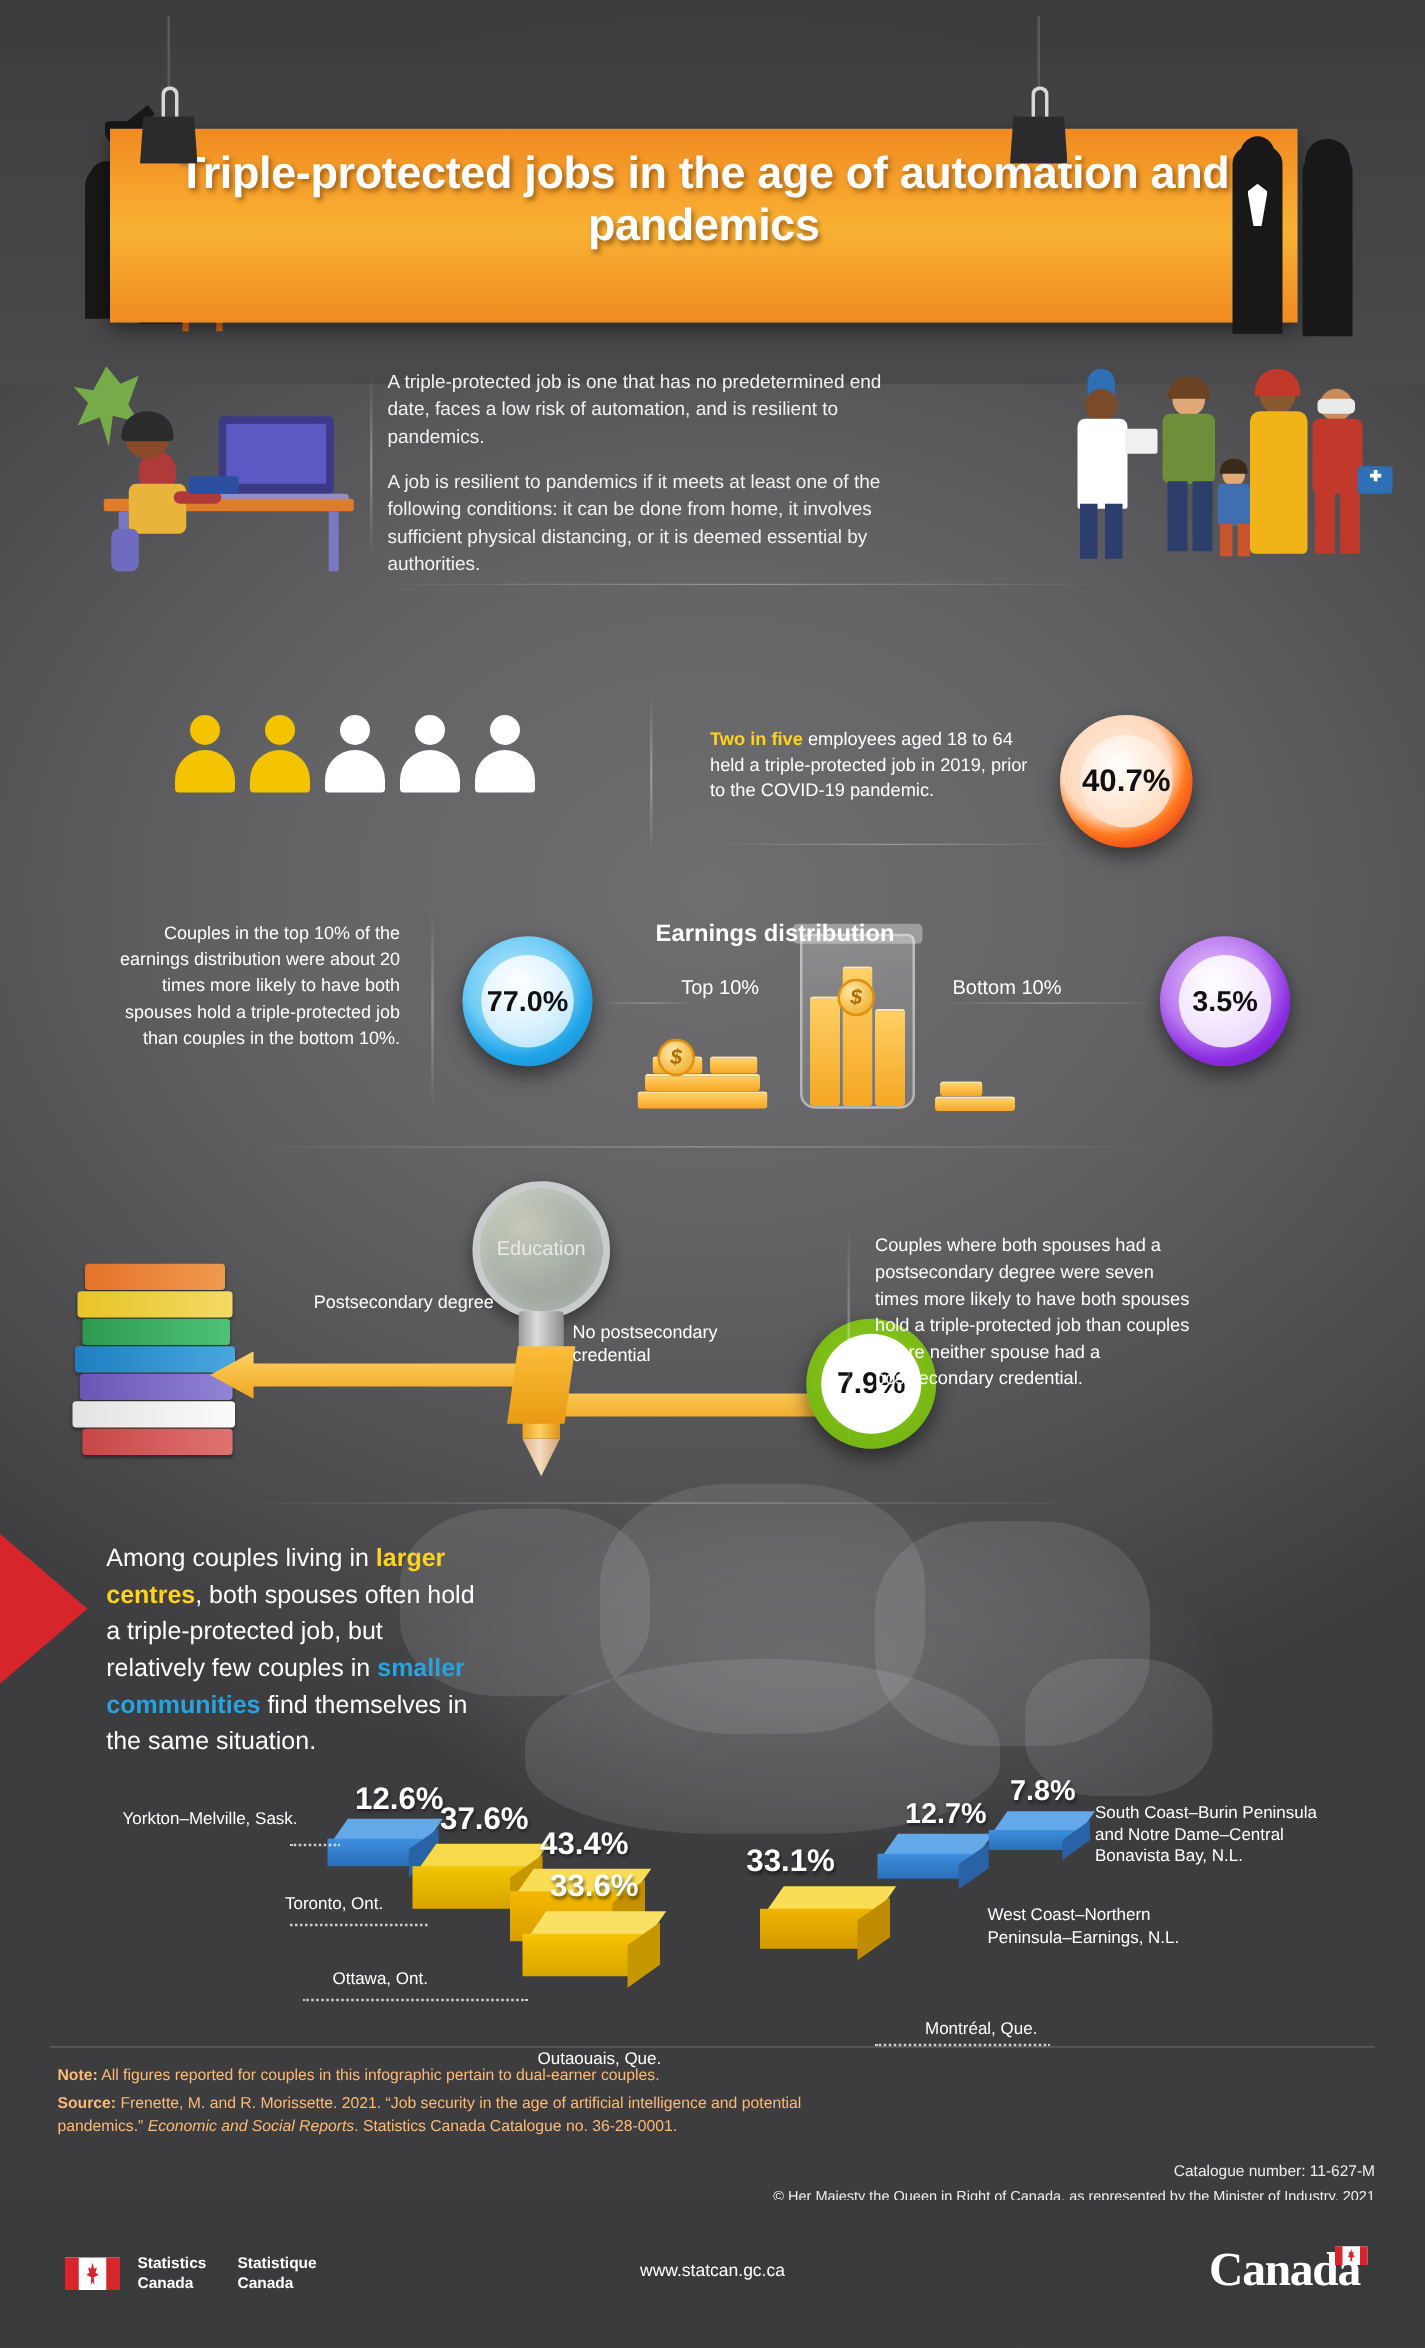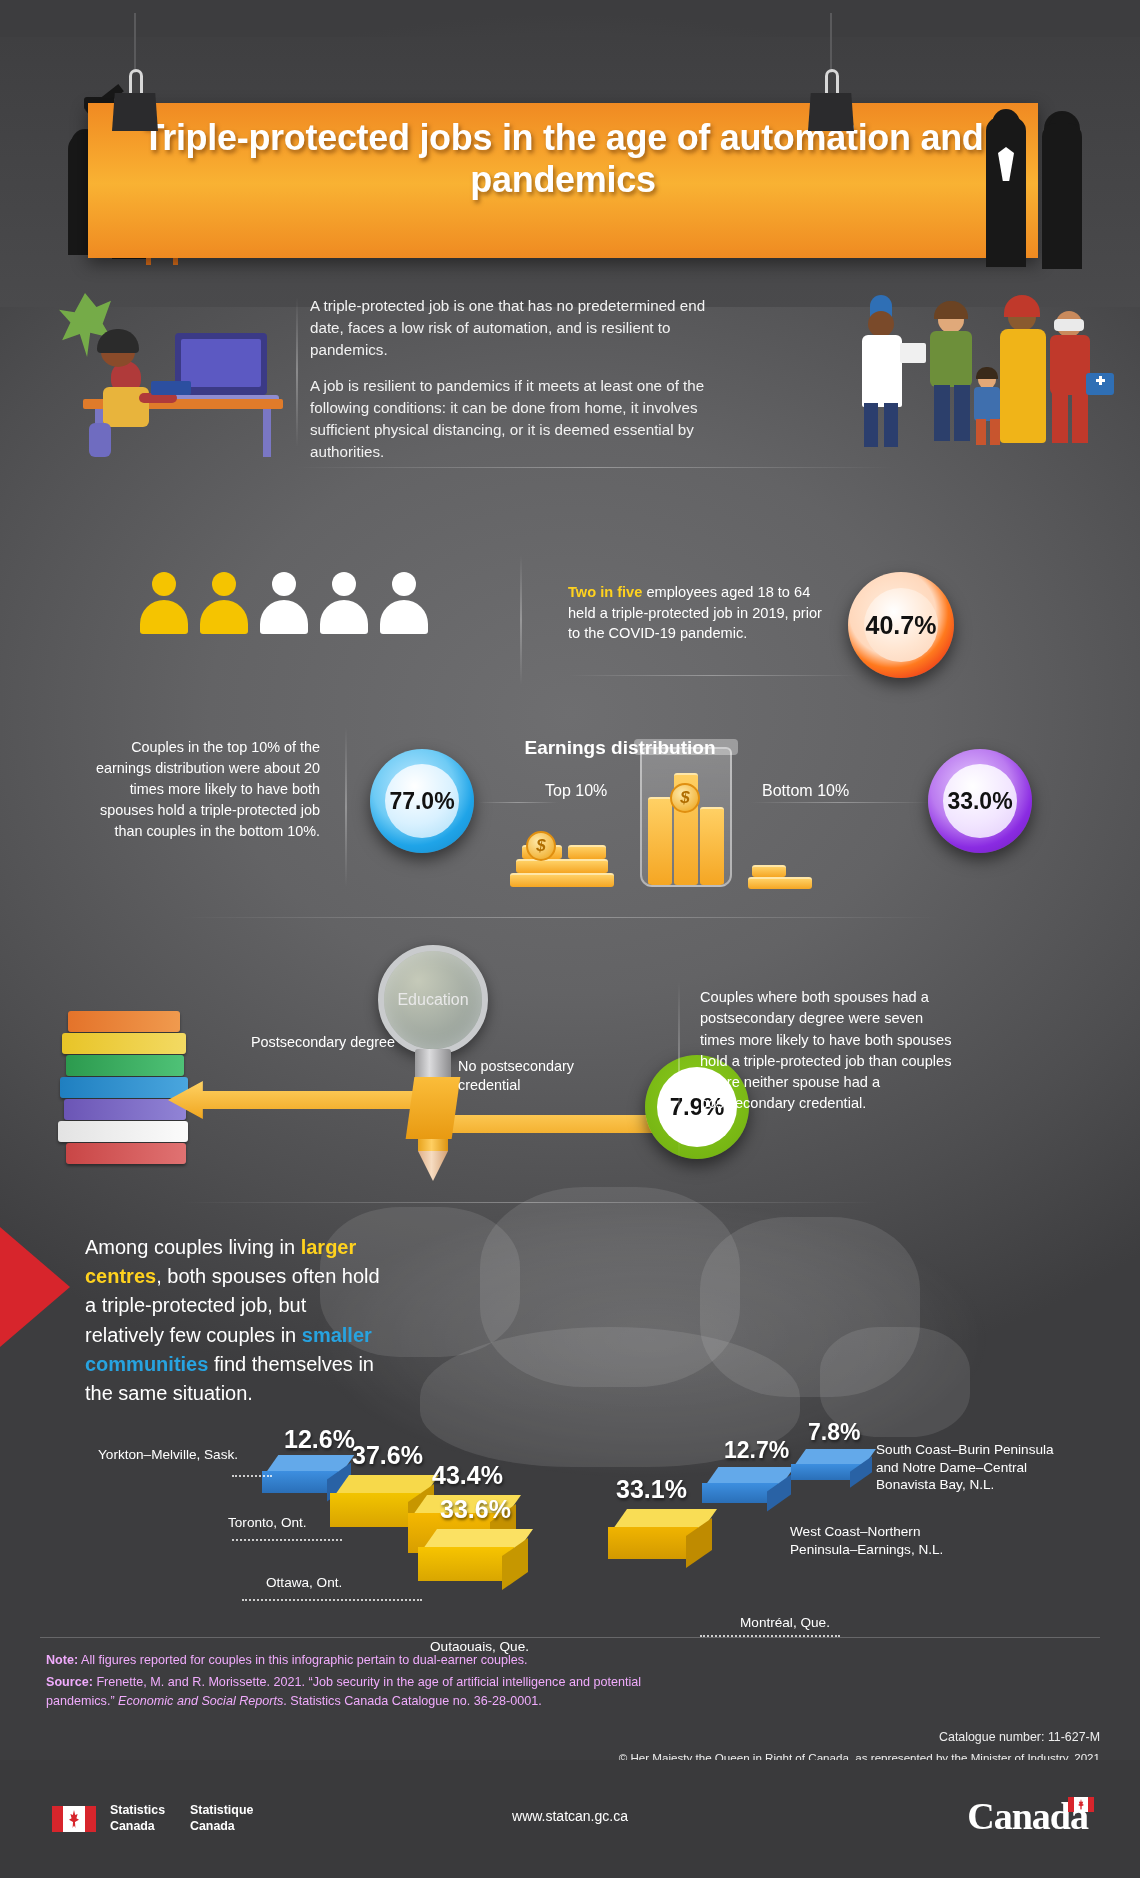--- a/index.html
+++ b/index.html
@@ -168,21 +168,21 @@
   .map-text { position:absolute; left:85px; top:1196px; width:300px; font-size:20px; line-height:1.46; }
 
   
   .bar { position:absolute; }
   .bar-val { position:absolute; font-weight:bold; color:#fff; text-shadow:1px 2px 3px rgba(0,0,0,.55); }
   .bar-lbl { position:absolute; font-size:13.6px; color:#fff; }
   .dotline { position:absolute; border-bottom:2px dotted rgba(255,255,255,.75); }
 
   
   .sep { position:absolute; left:40px; top:1600px; width:1060px; height:1px; background:rgba(255,255,255,.22); }
-  .note { position:absolute; left:46px; top:1614px; width:620px; font-size:12.6px; line-height:1.46; color:#f0abfc; }
+  .note { position:absolute; left:46px; top:1614px; width:620px; font-size:12.6px; line-height:1.46; color:#fdba74; }
   .note b { font-weight:bold; }
   .note i { font-style:italic; }
   .cat { position:absolute; right:40px; top:1690px; text-align:right; font-size:12.4px; line-height:1.7; color:#eee; }
   .footbar { position:absolute; left:0; bottom:0; width:1140px; height:118px; background:#3a3a3c; }
   .flag { position:absolute; left:52px; bottom:46px; width:44px; height:26px; background:#fff; }
   .flag .redl { position:absolute; top:0; width:11px; height:26px; background:#d7252c; }
   .flag .maple { position:absolute; left:17px; top:4px; width:10px; height:18px; background:#d7252c;
     clip-path:polygon(50% 0,62% 28%,86% 22%,74% 46%,100% 54%,60% 66%,64% 100%,50% 86%,36% 100%,40% 66%,0 54%,26% 46%,14% 22%,38% 28%); }
   .wordmark { position:absolute; left:110px; bottom:44px; font-size:12.4px; line-height:1.3; font-weight:bold; color:#fff; }
   .wordmark2 { position:absolute; left:190px; bottom:44px; font-size:12.4px; line-height:1.3; font-weight:bold; color:#fff; }
@@ -343,21 +343,21 @@
 
   <div class="earn-title">Earnings distribution</div>
 
   <div class="circ" id="circle-770">
     <div class="inner">
         <span>77.0%</span>
       </div>
   </div>
   <div class="circ" id="circle-35">
     <div class="inner">
-        <span>33.0%</span>
+        <span>3.5%</span>
       </div>
   </div>
 
   <div class="hrule" style="left:478px; top:765px; width:80px;"></div>
   <div class="hrule" style="left:750px; top:765px; width:180px;"></div>
   <div class="lbl-top10">Top 10%</div>
   <div class="lbl-bot10">Bottom 10%</div>
 
   <div class="jar-lid"></div>
   <div class="jar">
@@ -464,21 +464,21 @@
   <div class="dotline" style="left:242px;top:1562px;width:180px;"></div>
 
   <div class="bar-val" style="left:440px;top:1458px;font-size:25px;">33.6%</div>
   <div class="bar" style="left:430px;top:1492px;width:118px;height:58px;">
     <div style="position:absolute;left:0;top:0;width:96px;height:20px;background:#fbe163;transform:skew(-35deg);"></div>
     <div style="position:absolute;left:-12px;top:18px;width:96px;height:34px;background:linear-gradient(180deg,#f7c400,#d9a600);"></div>
     <div style="position:absolute;left:72px;top:18px;width:26px;height:34px;background:#c69700;transform:skewY(-35deg);"></div>
   </div>
   <div class="bar-lbl" style="left:430px;top:1602px;">Outaouais, Que.</div>
 
-  <div class="bar-val" style="left:616px;top:1438px;font-size:25px;">33.1%</div>
+  <div class="bar-val" style="left:597px;top:1438px;font-size:25px;">33.1%</div>
   <div class="bar" style="left:620px;top:1472px;width:112px;height:56px;">
     <div style="position:absolute;left:0;top:0;width:90px;height:20px;background:#f9dd55;transform:skew(-35deg);"></div>
     <div style="position:absolute;left:-12px;top:18px;width:90px;height:32px;background:linear-gradient(180deg,#f0b400,#d29900);"></div>
     <div style="position:absolute;left:66px;top:18px;width:26px;height:32px;background:#bf8b00;transform:skewY(-35deg);"></div>
   </div>
   <div class="bar-lbl" style="left:740px;top:1578px;">Montréal, Que.</div>
   <div class="dotline" style="left:700px;top:1598px;width:140px;"></div>
 
   <div class="bar-val" style="left:724px;top:1400px;font-size:23px;">12.7%</div>
   <div class="bar" style="left:712px;top:1430px;width:94px;height:42px;">

